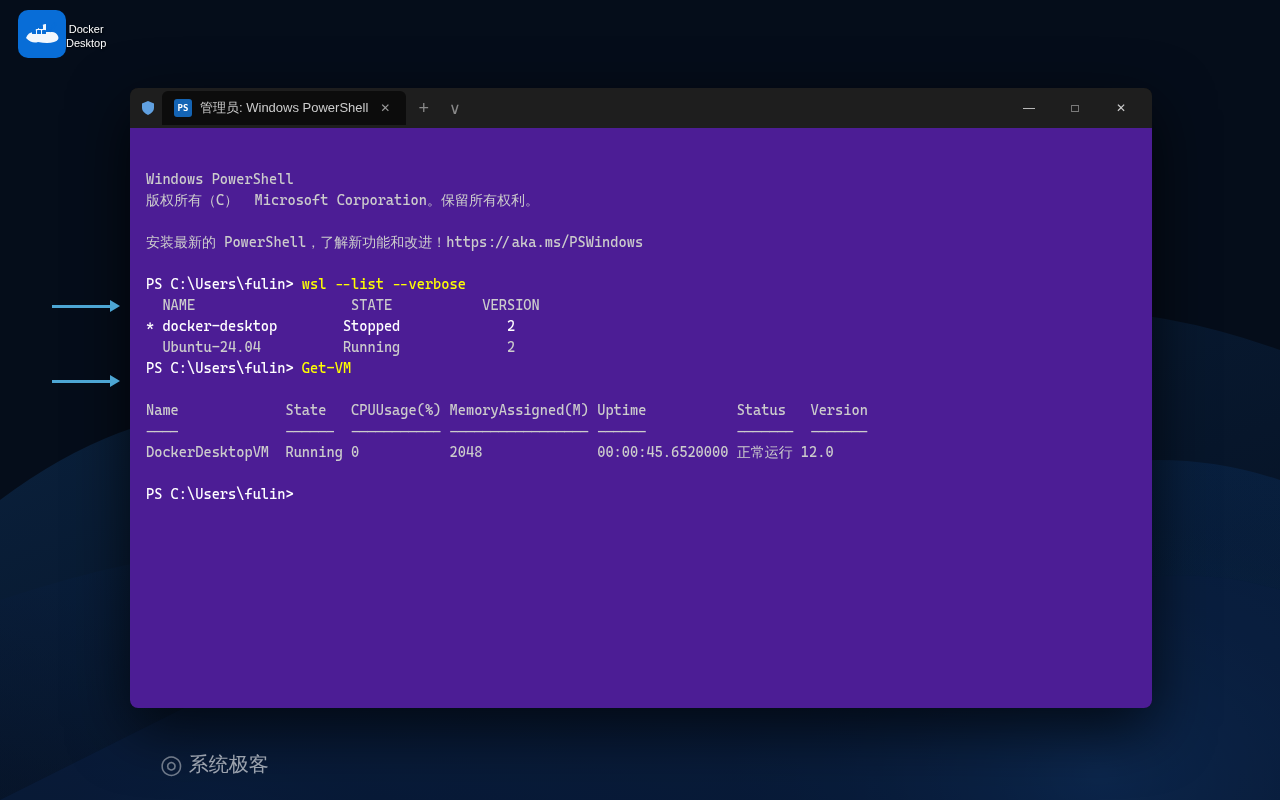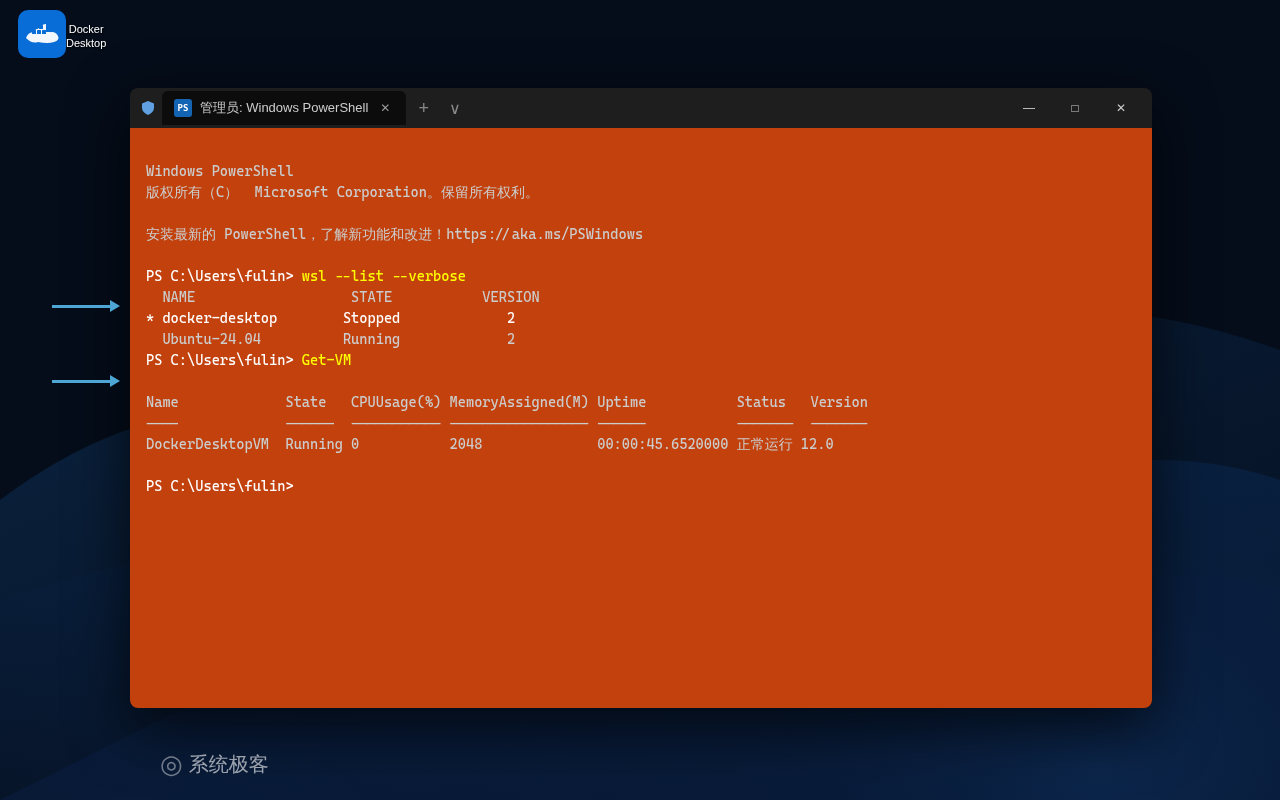--- a/index.html
+++ b/index.html
@@ -170,22 +170,22 @@
       justify-content: center;
       color: #ccc;
       font-size: 12px;
       cursor: pointer;
       border-radius: 4px;
     }
 
     
     .terminal-content {
       flex: 1;
-      background: #c2410c;
-      padding: 12px 16px;
+      background: #4c1d95;
+      padding: 20px 16px;
       font-family: 'Cascadia Code', 'Consolas', 'Courier New', monospace;
       font-size: 14px;
       color: #cccccc;
       overflow-y: auto;
       white-space: pre;
       line-height: 1.5;
     }
 
     .cmd-yellow { color: #ffff00; }
     .cmd-white { color: #ffffff; }

